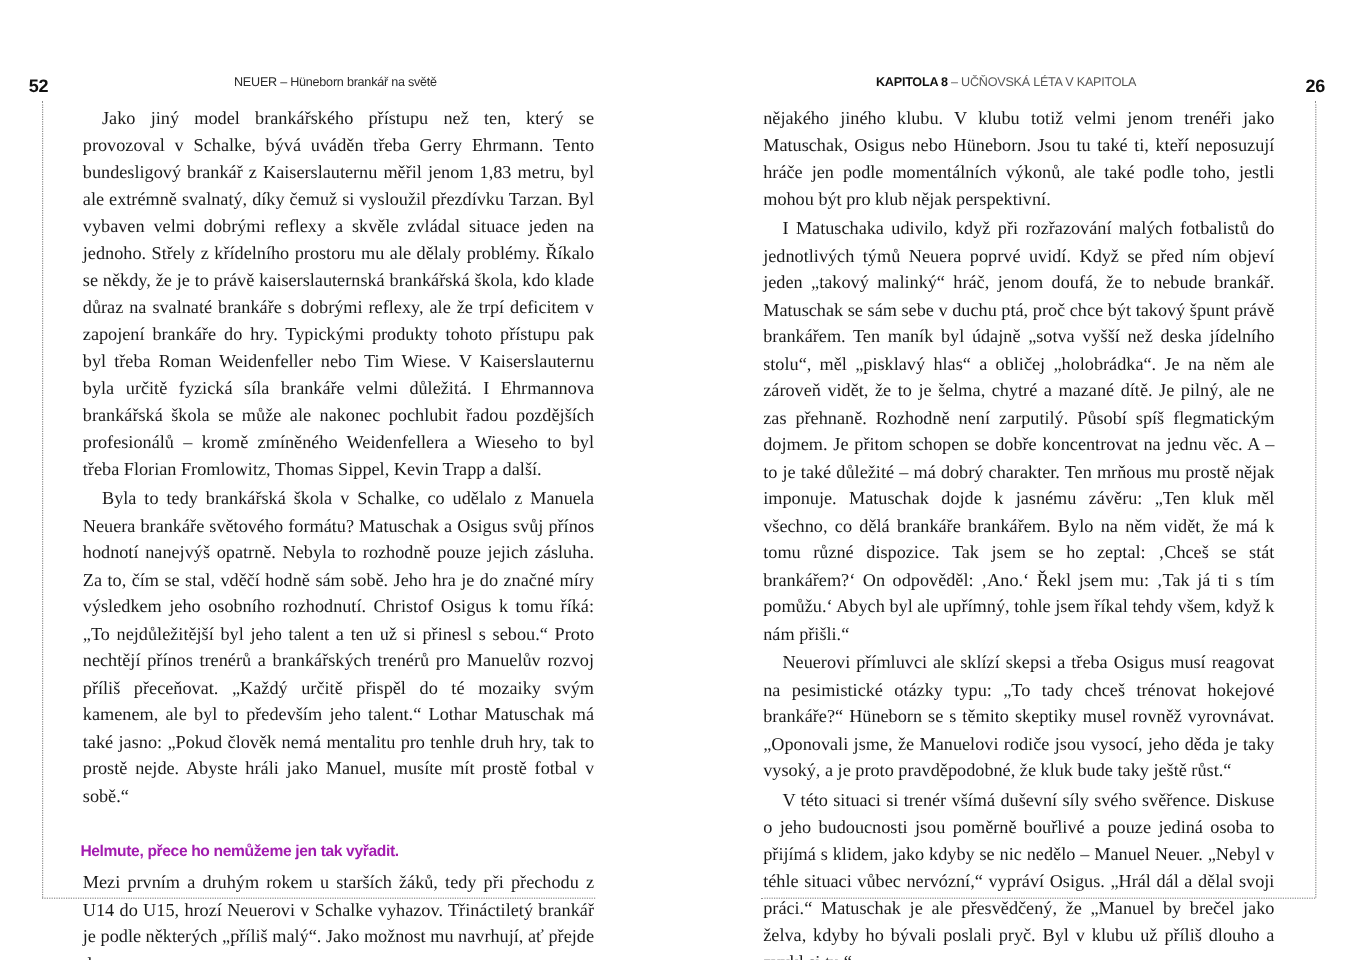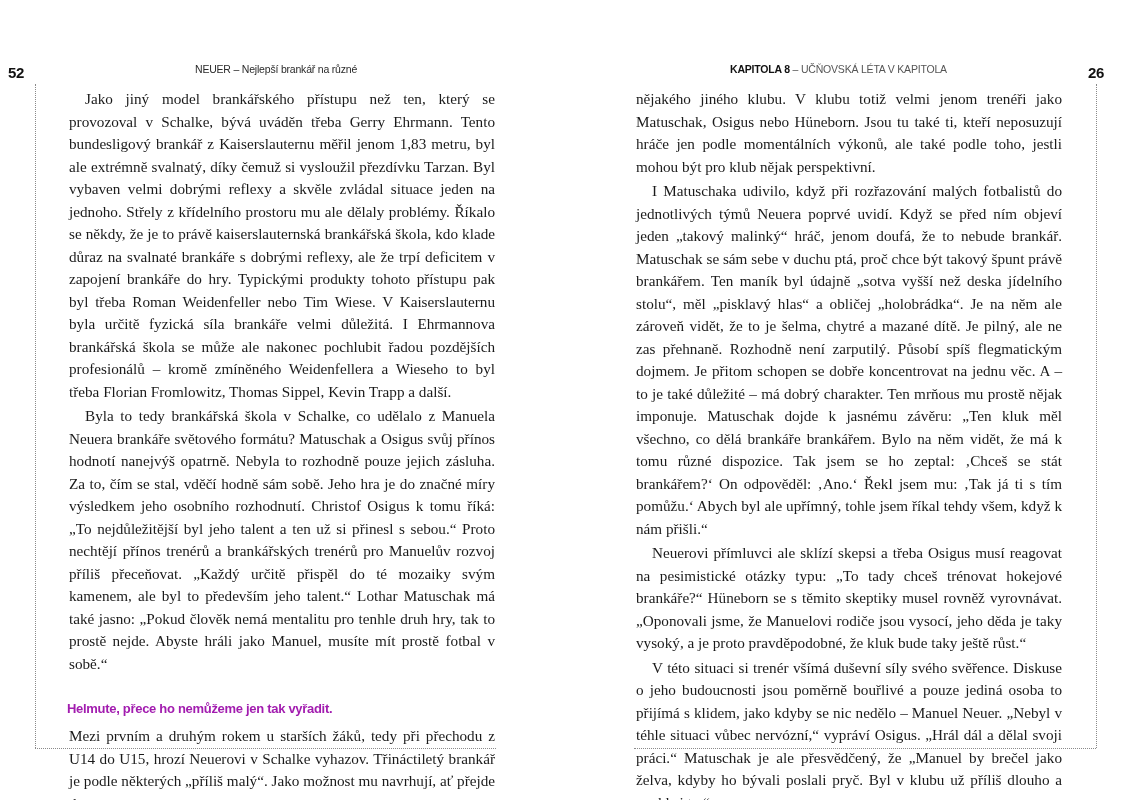--- a/index.html
+++ b/index.html
@@ -7,21 +7,21 @@
   .page { position: absolute; top: 0; height: 800px; }
   .page-left { left: 0; width: 565px; }
   .page-right { left: 565px; width: 566px; }
 
   .folio {
     position: absolute; top: 64px;
     font-family: "Liberation Sans", sans-serif;
     font-weight: bold; font-size: 15px; color: #111;
     letter-spacing: -0.3px;
   }
-  .page-left .folio { left: 8px; }
+  .page-left .folio { left: 24px; }
   .page-right .folio { left: 523px; }
 
   .running-head {
     position: absolute; top: 63px;
     font-family: "Liberation Sans", sans-serif;
     font-size: 10.5px; color: #2a2a2a;
     letter-spacing: -0.2px; white-space: nowrap;
   }
   .page-left .running-head { left: 195px; }
   .page-right .running-head { left: 165px; }
@@ -50,21 +50,21 @@
     font-weight: bold; font-size: 13px; color: #a21caf;
     margin: 24px 0 6px 0; letter-spacing: -0.3px;
     line-height: 20px;
   }
 </style>
 </head>
 <body>
 
 <div class="page page-left">
   <div class="folio">52</div>
-  <div class="running-head">NEUER – Nejlepší brankář na různé</div>
+  <div class="running-head">NEUER – Hüneborn brankář na světě</div>
   <div class="dot-v"></div>
   <div class="dot-h"></div>
   <div class="text">
     <p>Jako jiný model brankářského přístupu než ten, který se provozoval v Schalke, bývá uváděn třeba Gerry Ehrmann. Tento bundesligový brankář z Kaiserslauternu měřil jenom 1,83 metru, byl ale extrémně svalnatý, díky čemuž si vysloužil přezdívku Tarzan. Byl vybaven velmi dobrými reflexy a skvěle zvládal situace jeden na jednoho. Střely z křídelního prostoru mu ale dělaly problémy. Říkalo se někdy, že je to právě kaiserslauternská brankářská škola, kdo klade důraz na svalnaté brankáře s dobrými reflexy, ale že trpí deficitem v zapojení brankáře do hry. Typickými produkty tohoto přístupu pak byl třeba Roman Weidenfeller nebo Tim Wiese. V Kaiserslauternu byla určitě fyzická síla brankáře velmi důležitá. I Ehrmannova brankářská škola se může ale nakonec pochlubit řadou pozdějších profesionálů – kromě zmíněného Weidenfellera a Wieseho to byl třeba Florian Fromlowitz, Thomas Sippel, Kevin Trapp a další.</p>
     <p>Byla to tedy brankářská škola v Schalke, co udělalo z Manuela Neuera brankáře světového formátu? Matuschak a Osigus svůj přínos hodnotí nanejvýš opatrně. Nebyla to rozhodně pouze jejich zásluha. Za to, čím se stal, vděčí hodně sám sobě. Jeho hra je do značné míry výsledkem jeho osobního rozhodnutí. Christof Osigus k tomu říká: „To nejdůležitější byl jeho talent a ten už si přinesl s sebou.“ Proto nechtějí přínos trenérů a brankářských trenérů pro Manuelův rozvoj příliš přeceňovat. „Každý určitě přispěl do té mozaiky svým kamenem, ale byl to především jeho talent.“ Lothar Matuschak má také jasno: „Pokud člověk nemá mentalitu pro tenhle druh hry, tak to prostě nejde. Abyste hráli jako Manuel, musíte mít prostě fotbal v sobě.“</p>
     <div class="subhead">Helmute, přece ho nemůžeme jen tak vyřadit.</div>
     <p class="no-indent">Mezi prvním a druhým rokem u starších žáků, tedy při přechodu z U14 do U15, hrozí Neuerovi v Schalke vyhazov. Třináctiletý brankář je podle některých „příliš malý“. Jako možnost mu navrhují, ať přejde do</p>
   </div>
 </div>
 

